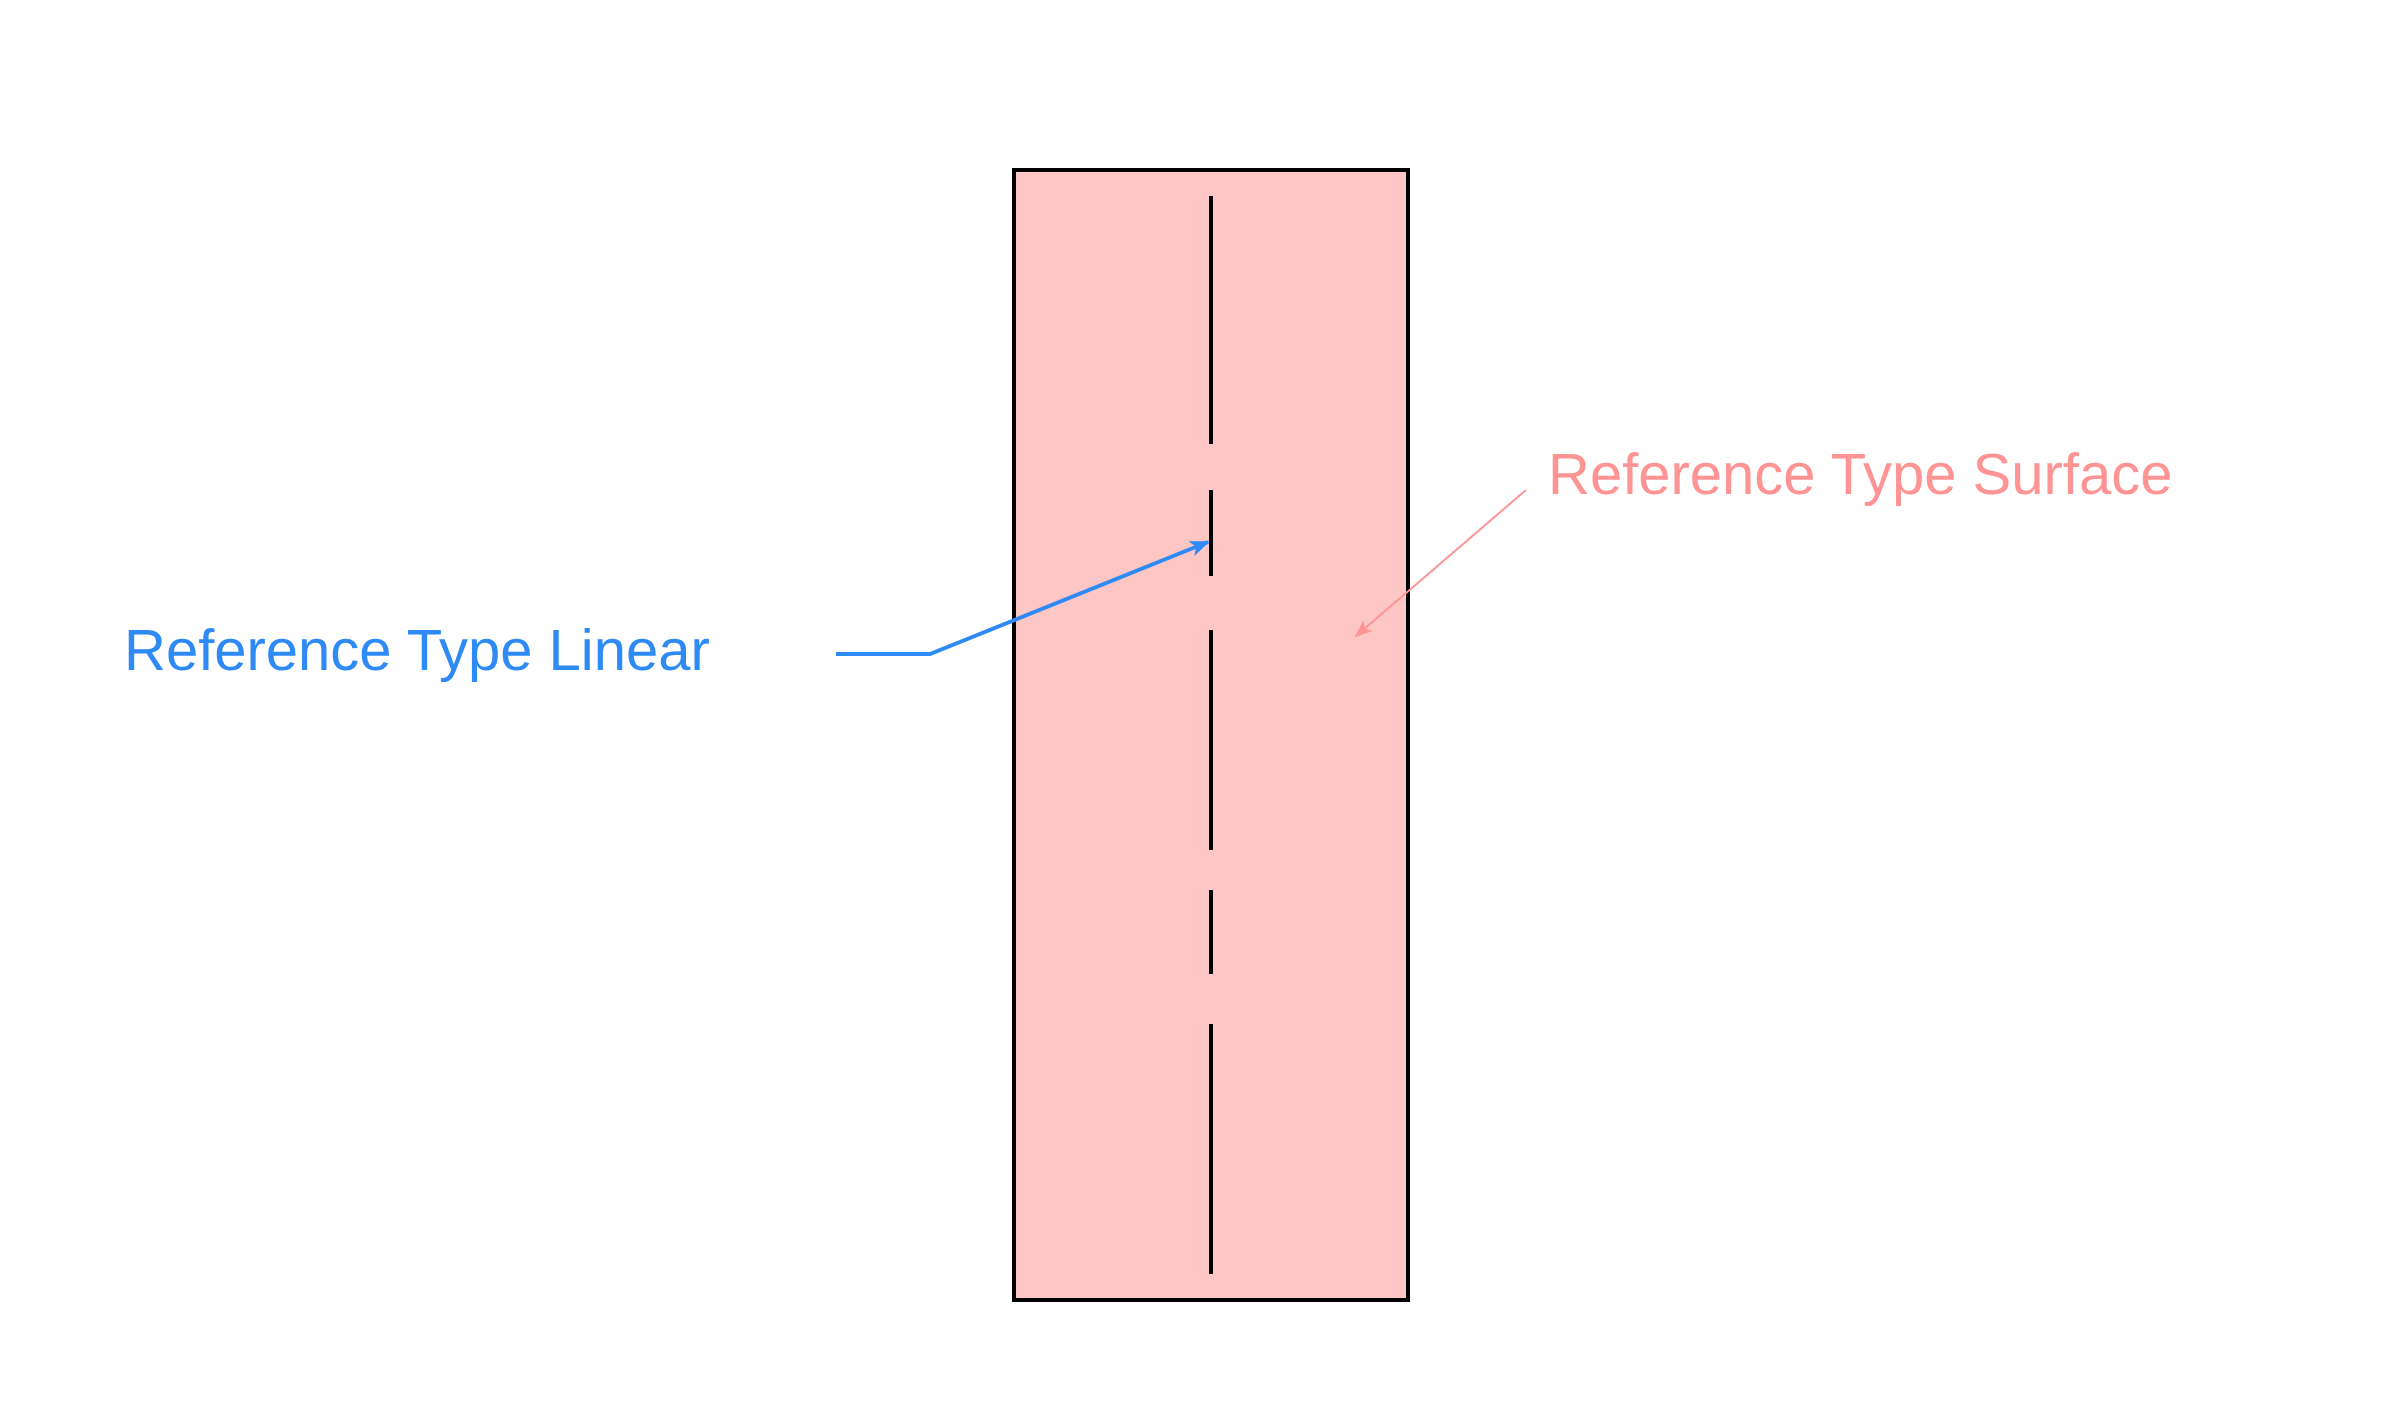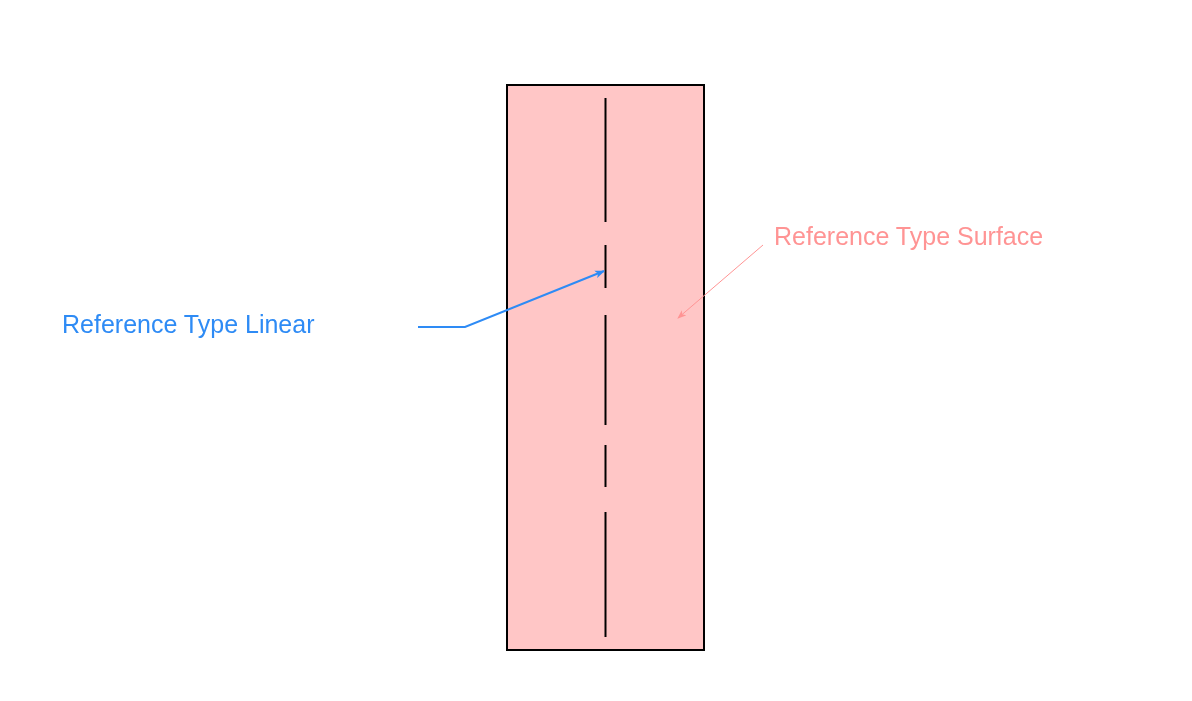--- a/index.html
+++ b/index.html
@@ -22,21 +22,21 @@
     position: absolute;
     left: 0;
     top: 0;
     width: 1192px;
     height: 701px;
   }
   .label {
     position: absolute;
     white-space: nowrap;
     font-family: "Liberation Sans", sans-serif;
-    font-size: 25px;
+    font-size: 29px;
     font-weight: 400;
     line-height: 1;
     letter-spacing: 0px;
   }
   #label-linear {
     left: 62px;
     top: 312px;
     color: #2e8bf5;
   }
   #label-surface {

